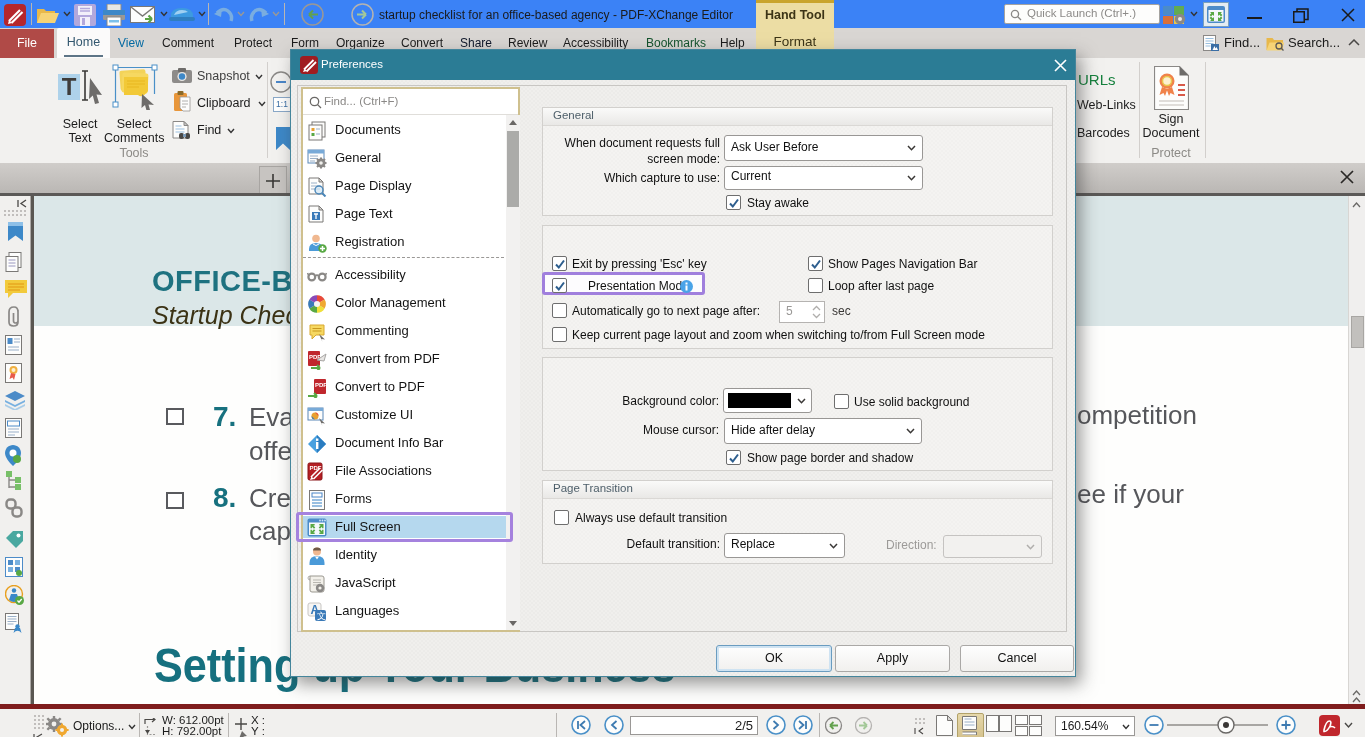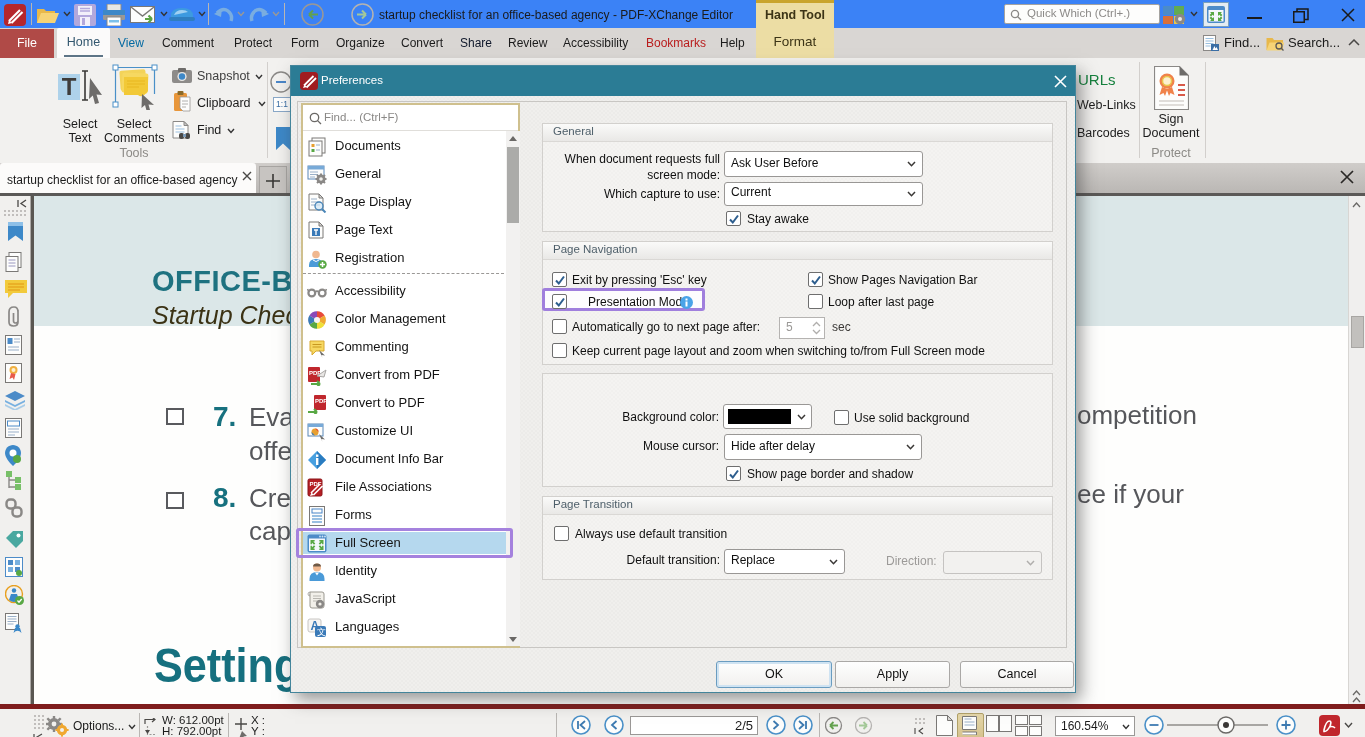--- a/index.html
+++ b/index.html
@@ -11,21 +11,21 @@
 #menubar{left:0;top:28px;width:1365px;height:30px;background:#d9d6d3;}
 #ribbon{left:0;top:58px;width:1365px;height:105px;background:#f2f1ef;}
 #tabbar{left:0;top:163px;width:1365px;height:30px;background:linear-gradient(#d0cdca,#bab7b4);}
 #tabline{left:0;top:193px;width:1365px;height:3px;background:#5b5957;}
 #docarea{left:0;top:196px;width:1365px;height:508px;background:#8a8886;}
 #statusbar{left:0;top:704px;width:1365px;height:33px;background:#f1f0ee;border-top:5px solid #7f1d1d;}
 .ticon{position:absolute;top:4px;}
 #sidebar{left:0;top:196px;width:30px;height:508px;background:#f1f0ee;border-right:1px solid #aeaba8;}
 .sbicon{position:absolute;left:5px;}
 
-#dlg{left:290px;top:49px;width:784px;height:626px;background:#efeeec;background-image:repeating-conic-gradient(#f0efed 0% 25%,#ecebe9 0% 50%);background-size:4px 4px;border:1px solid #44859b;box-shadow:5px 7px 16px rgba(50,50,50,.5);z-index:50;margin-top:16px;}
+#dlg{left:290px;top:49px;width:784px;height:626px;background:#efeeec;background-image:repeating-conic-gradient(#f0efed 0% 25%,#ecebe9 0% 50%);background-size:4px 4px;border:1px solid #44859b;box-shadow:5px 7px 16px rgba(50,50,50,.5);z-index:50;}
 #dlgtitle{left:0;top:0;width:784px;height:30px;background:#2b7c95;}
 .grp{position:absolute;border:1px solid #d2d0cd;background:#f4f3f1;background-image:repeating-conic-gradient(#f4f3f1 0% 25%,#f1f0ee 0% 50%);background-size:4px 4px;}
 .grphead{position:absolute;left:0;top:0;right:0;height:16px;background:linear-gradient(#fafaf9,#e9e8e6);border-bottom:1px solid #dad8d5;color:#4e5f6a;font-size:11.5px;padding:1px 0 0 10px;}
 .cb{position:absolute;width:13px;height:13px;background:#fff;border:1px solid #6e6e6e;border-radius:2px;}
 .cb svg{position:absolute;left:1px;top:1px;}
 .lbl{position:absolute;font-size:12px;color:#101010;white-space:nowrap;}
 .rlbl{position:absolute;font-size:12px;color:#101010;text-align:right;white-space:nowrap;}
 .combo{position:absolute;background:#fff;border:1px solid #999795;border-radius:3px;font-size:12px;color:#101010;}
 .combo .tx{position:absolute;left:6px;top:3px;white-space:nowrap;}
 .combo .ar{position:absolute;right:6px;top:50%;margin-top:-3px;}
@@ -108,21 +108,21 @@
       <circle cx="11.5" cy="11.5" r="10.5" fill="none" stroke="#b5b3b1" stroke-width="1.5"></circle>
       <path d="M6 11.5 h9 m0 0 l-4 -4 m4 4 l-4 4" stroke="#a3c898" stroke-width="2" fill="none"></path>
     </svg>
  <div class="ab" style="left:379px;top:8px;width:352px;text-align:center;font-size:12px;color:#1a1a1a;white-space:nowrap">startup checklist for an office-based agency - PDF-XChange Editor</div>
  <div class="ab" style="left:756px;top:0;width:78px;height:28px;background:#ecdda4;border-top:3px solid #c9a42e;box-sizing:border-box;text-align:center;font-size:12.5px;font-weight:bold;color:#3c3416;line-height:25px">Hand Tool</div>
  <div class="ab" style="left:1004px;top:4px;width:156px;height:20px;background:#fdfdfc;border:1px solid #a5a3a0;border-radius:2px;box-sizing:border-box">
    <svg style="position:absolute;left:5px;top:4px" width="12" height="12">
         <circle cx="5" cy="5" r="3.6" fill="none" stroke="#8a8886" stroke-width="1.3"></circle>
         <path d="M7.8 7.8 L11 11" stroke="#8a8886" stroke-width="1.3"></path>
       </svg>
-   <div style="position:absolute;left:22px;top:2px;font-size:11.5px;color:#8c8a88;white-space:nowrap">Quick Which (Ctrl+.)</div>
+   <div style="position:absolute;left:22px;top:2px;font-size:11.5px;color:#8c8a88;white-space:nowrap">Quick Launch (Ctrl+.)</div>
  </div>
  <svg class="ticon" style="left:1163px;top:6px" width="24" height="19">
       <rect x="0" y="0" width="10" height="9" fill="#4c8bc8"></rect>
       <rect x="11" y="0" width="10" height="9" fill="#62ab52"></rect>
       <rect x="0" y="10" width="10" height="8" fill="#d8703a"></rect>
       <rect x="11" y="10" width="10" height="8" fill="#e8c74e"></rect>
       <circle cx="17" cy="13" r="5.2" fill="#8a8886"></circle>
       <circle cx="17" cy="13" r="2" fill="#e8e6e4"></circle>
     </svg>
  <svg class="ticon" style="left:1190px;top:11px" width="8" height="6">
@@ -156,21 +156,21 @@
  <div class="ab" style="left:57px;top:0;width:53px;height:30px;background:#fbfafa;border-radius:2px 2px 0 0;color:#33576f;font-size:12.5px;text-align:center;line-height:29px">Home<div style="position:absolute;left:7px;right:7px;bottom:1px;height:2px;background:#5d7486"></div></div>
  <div class="ab" style="left:118px;top:0;line-height:30px;font-size:12px;color:#0369a1">View</div>
     <div class="ab" style="left:162px;top:0;line-height:30px;font-size:12px;color:#1b1b1b">Comment</div>
     <div class="ab" style="left:234px;top:0;line-height:30px;font-size:12px;color:#1b1b1b">Protect</div>
     <div class="ab" style="left:291px;top:0;line-height:30px;font-size:12px;color:#1b1b1b">Form</div>
     <div class="ab" style="left:336px;top:0;line-height:30px;font-size:12px;color:#1b1b1b">Organize</div>
     <div class="ab" style="left:401px;top:0;line-height:30px;font-size:12px;color:#1b1b1b">Convert</div>
     <div class="ab" style="left:460px;top:0;line-height:30px;font-size:12px;color:#0f172a">Share</div>
     <div class="ab" style="left:508px;top:0;line-height:30px;font-size:12px;color:#1b1b1b">Review</div>
     <div class="ab" style="left:563px;top:0;line-height:30px;font-size:12px;color:#1b1b1b">Accessibility</div>
-    <div class="ab" style="left:646px;top:0;line-height:30px;font-size:12px;color:#b91c1c">Bookmarks</div>
+    <div class="ab" style="left:646px;top:0;line-height:30px;font-size:12px;color:#14532d">Bookmarks</div>
     <div class="ab" style="left:720px;top:0;line-height:30px;font-size:12px;color:#1b1b1b">Help</div>
  <div class="ab" style="left:756px;top:0;width:78px;height:30px;background:#ecdda4;text-align:center;font-size:13.5px;color:#3c3416;line-height:28px">Format</div>
  <svg class="ab" style="left:1203px;top:7px" width="17" height="17">
       <rect x="0.5" y="0.5" width="12" height="15" fill="#fdfdfd" stroke="#8a8886"></rect>
       <g stroke="#9ac0e0" stroke-width="1.2">
         <path d="M2.5 3.5 h8 M2.5 6 h8 M2.5 8.5 h8 M2.5 11 h5"></path>
       </g>
       <path d="M8 9 h8 v7 h-8 z" fill="#3a6ea5"></path>
       <path d="M9.5 15 l2 -4 1 2.5 1-1.5 1.5 3z" fill="#fff"></path>
     </svg>
@@ -300,26 +300,20 @@
       </g>
       <g stroke="#e0ddda" stroke-width="2">
         <path d="M5 35 h25 M5 39 h25"></path>
       </g>
     </svg>
  <div class="ab" style="left:1140px;top:54px;width:62px;text-align:center;font-size:12.5px;color:#1b1b1b;line-height:14px">Sign<br>Document</div>
  <div class="ab" style="left:1140px;top:88px;width:62px;text-align:center;font-size:12.5px;color:#8c8a86">Protect</div>
  <div class="sep" style="left:1205px;top:4px;height:96px;background:#d2cfcc"></div>
 </div>
 <div class="ab" id="tabbar">
- <div class="ab" style="left:0;top:0;width:256px;height:30px;background:#fcfbfa;border-radius:3px 3px 0 0">
-  <div style="position:absolute;left:7px;top:10px;font-size:12px;color:#1b1b1b;white-space:nowrap">startup checklist for an office-based agency</div>
-  <svg style="position:absolute;left:242px;top:8px" width="10" height="10">
-        <path d="M1 1 L9 9 M9 1 L1 9" stroke="#4a4846" stroke-width="1.4"></path>
-      </svg>
- </div>
  <div class="ab" style="left:259px;top:3px;width:26px;height:27px;background:#c7c4c1;border:1px solid #a8a5a2;border-bottom:none">
   <svg style="position:absolute;left:6px;top:7px" width="14" height="14">
         <path d="M7 0 V14 M0 7 H14" stroke="#3a3836" stroke-width="1.6"></path>
       </svg>
  </div>
  <svg class="ab" style="left:1340px;top:7px" width="14" height="14">
       <path d="M1 1 L13 13 M13 1 L1 13" stroke="#2a2826" stroke-width="1.7"></path>
     </svg>
 </div>
 <div class="ab" id="tabline"></div>
@@ -909,21 +903,20 @@
         </svg>
       </div>
   <div class="cb" style="left:183px;top:87px">
         <svg width="12" height="12">
           <path d="M2 6.5 L4.8 9.5 L10 2.5" stroke="#2d5e8e" stroke-width="2" fill="none"></path>
         </svg>
       </div>
   <div class="lbl" style="left:204px;top:88px">Stay awake</div>
  </div>
  <div class="grp" style="left:251px;top:175px;width:509px;height:122px">
-  <div class="grphead">Page Navigation</div>
   <div class="cb" style="left:9px;top:30px">
         <svg width="12" height="12">
           <path d="M2 6.5 L4.8 9.5 L10 2.5" stroke="#2d5e8e" stroke-width="2" fill="none"></path>
         </svg>
       </div>
   <div class="lbl" style="left:29px;top:31px">Exit by pressing 'Esc' key</div>
   <div class="cb" style="left:265px;top:30px">
         <svg width="12" height="12">
           <path d="M2 6.5 L4.8 9.5 L10 2.5" stroke="#2d5e8e" stroke-width="2" fill="none"></path>
         </svg>

